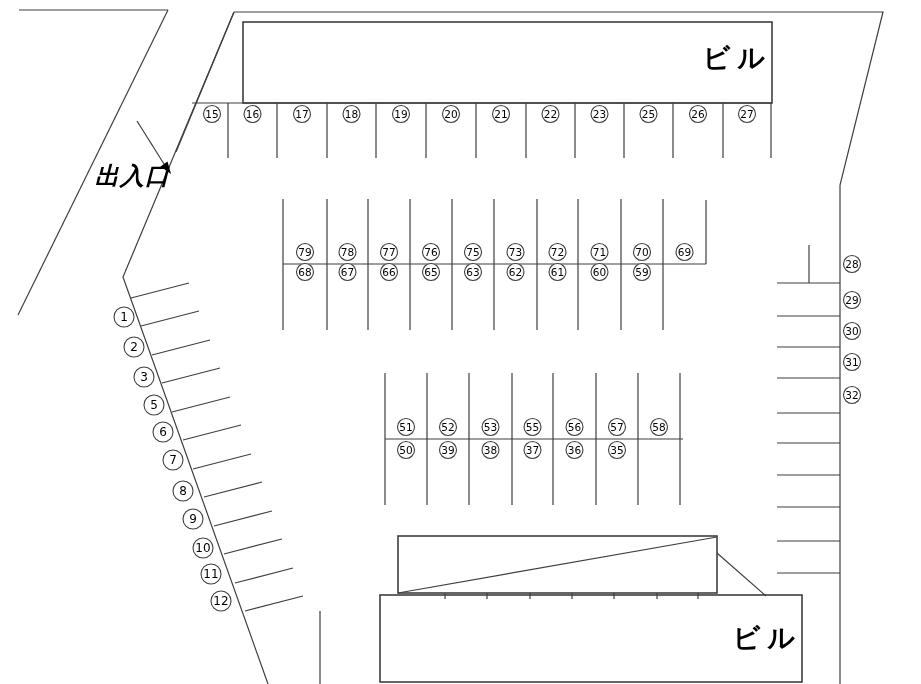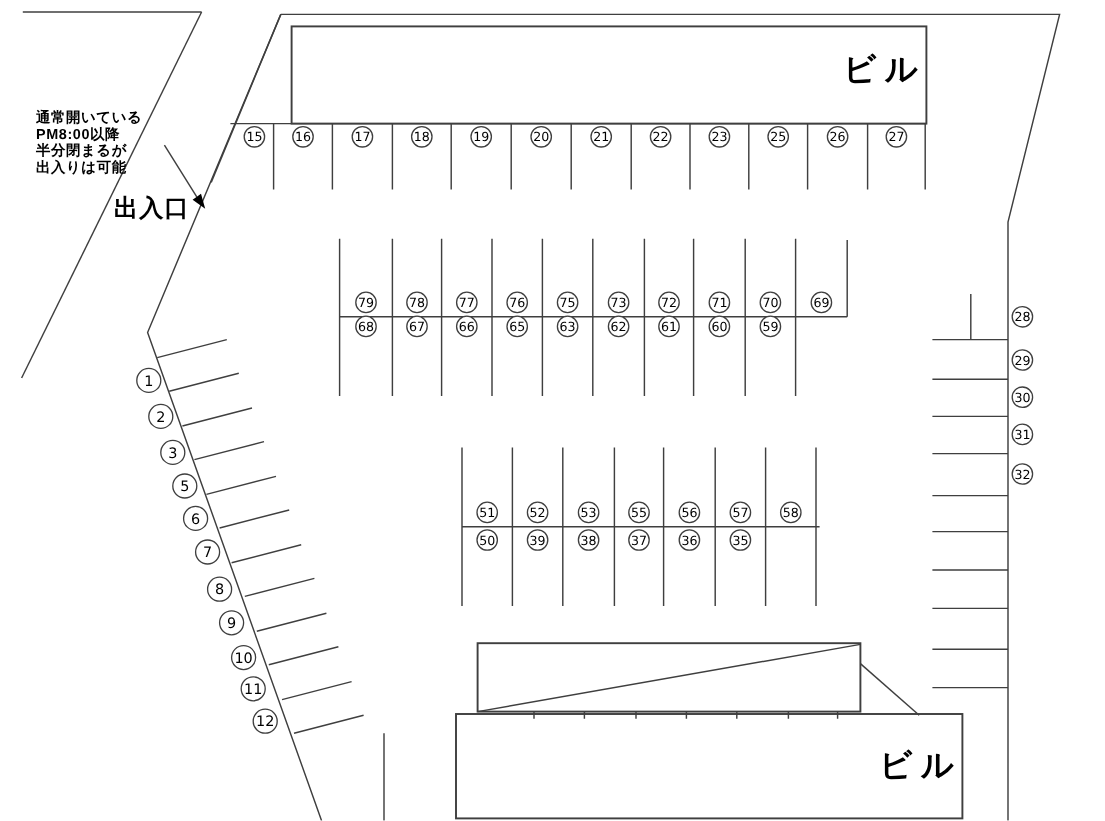--- a/index.html
+++ b/index.html
@@ -12,22 +12,23 @@
   .lines path, .lines line, .lines rect{
     fill:none;stroke:var(--line,#3f3f3f);stroke-width:1.2;
   }
   .lines rect{stroke-width:1.6;}
   .arrow-head{fill:#000;stroke:none;}
   .note{
     position:absolute;left:30px;top:92px;font-size:12px;line-height:13.5px;
     font-weight:bold;white-space:nowrap;letter-spacing:0.5px;
   }
   .entrance{
-    position:absolute;left:95px;top:160px;font-size:20px;font-weight:bold;
+    position:absolute;left:95px;top:160px;font-size:24px;font-weight:bold;
     letter-spacing:1px;
+    font-style:italic;
   }
   .bldg{
     position:absolute;text-align:right;font-size:27px;font-weight:bold;
     letter-spacing:7px;
   }
   .bldg-top{left:243px;width:529px;top:40px;}
   .bldg-bottom{left:380px;width:422px;top:620px;}
   .spot-circle{fill:#fff;stroke:var(--line,#3f3f3f);stroke-width:1.1;}
   .spot-num{
     fill:#000;font-family:"DejaVu Sans","Liberation Sans",sans-serif;
@@ -329,25 +330,19 @@
           <circle class="spot-circle" cx="852" cy="362" r="8.5"></circle>
           <text class="spot-num" x="852" y="362" dy="0.36em" font-size="10.5">31</text>
         </g>
         <g>
           <circle class="spot-circle" cx="852" cy="395" r="8.5"></circle>
           <text class="spot-num" x="852" y="395" dy="0.36em" font-size="10.5">32</text>
         </g>
       </g>
   </svg>
 
-  <div class="note">
-    <div>通常開いている</div>
-    <div>PM8:00以降</div>
-    <div>半分閉まるが</div>
-    <div>出入りは可能</div>
-  </div>
 
   <div class="entrance">出入口</div>
 
   <div class="bldg bldg-top">ビル</div>
   <div class="bldg bldg-bottom">ビル</div>
 
 </div>
 
 </body></html>

